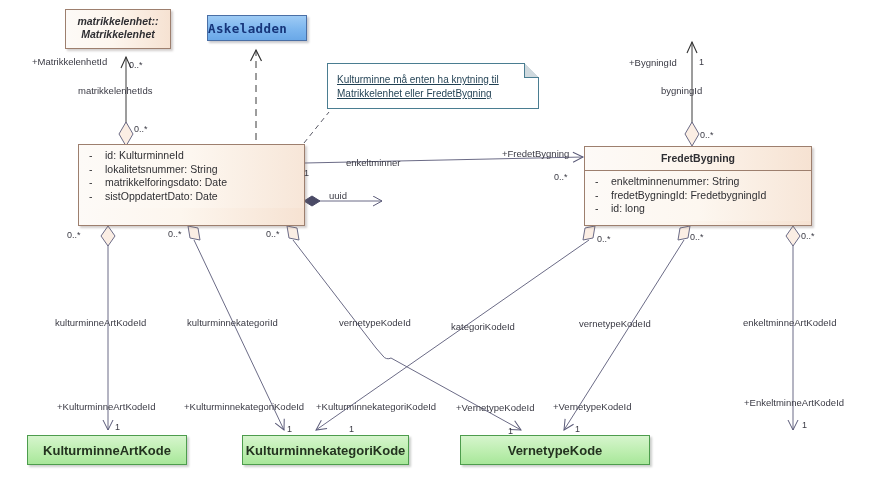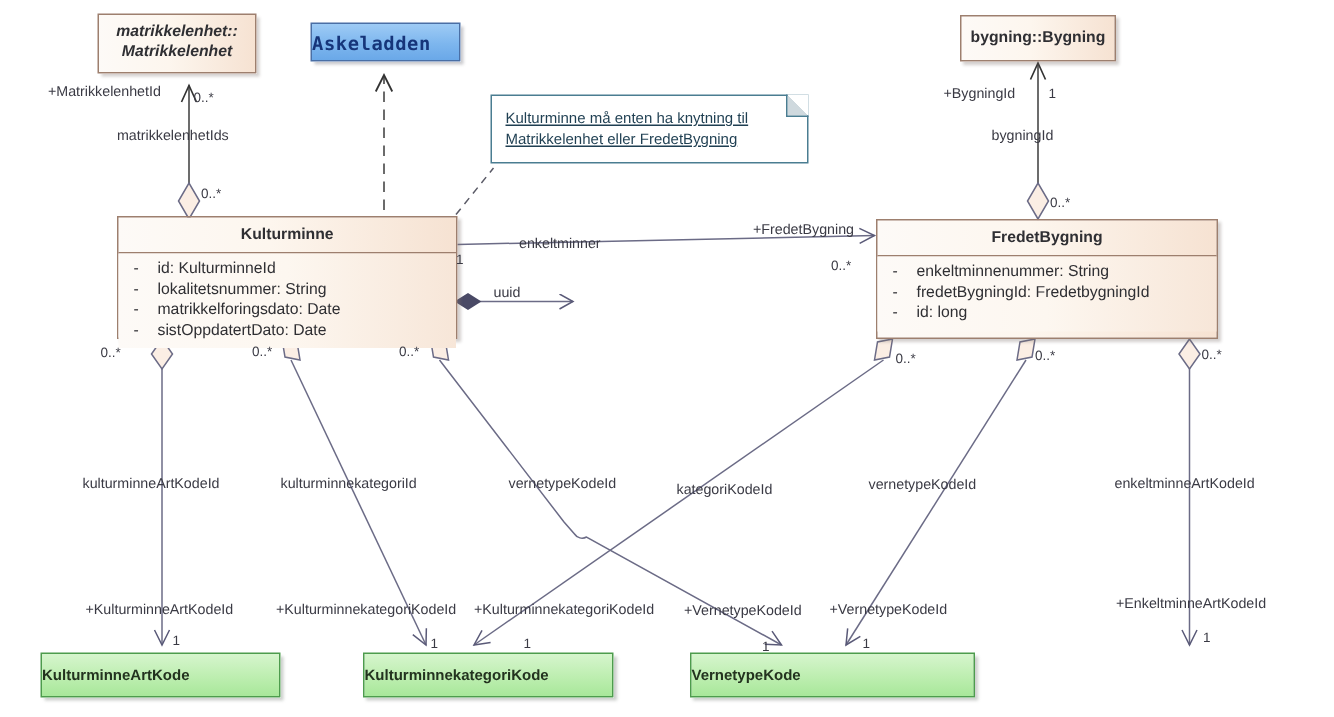--- a/index.html
+++ b/index.html
@@ -57,22 +57,22 @@
     display:flex;align-items:center;
     letter-spacing:.4px;
   }
 
   
   .greenbox{
     position:absolute;box-sizing:border-box;
     border:1px solid #4d9c4d;
     background:linear-gradient(to bottom,#d6f5cd 0%,#bdeeb0 55%,#a8e79a 100%);
     box-shadow:2px 2px 2px rgba(120,130,120,.38);
-    display:flex;align-items:center;
-    font-size:10px;font-weight:bold;color:#23331f;
+    display:flex;align-items:center;justify-content:center;
+    font-size:13px;font-weight:bold;color:#23331f;
   }
 
   
   .note{
     position:absolute;box-sizing:border-box;
     border:1px solid #4a7d91;
     background:#ffffff;
     color:#1f3f52;
     font-size:10px;line-height:14px;
     padding:9px 8px 6px 9px;
@@ -181,21 +181,20 @@
   <div class="uclass ital" style="left:49px;top:9px;width:106px;height:40px;">
     <div class="hdr">matrikkelenhet::
 Matrikkelenhet</div>
   </div>
 
   <div class="bluebox" style="left:191px;top:15px;width:100px;height:26px;">
     <span>Askeladden</span>
   </div>
 
   <div class="uclass compart" style="left:62px;top:144px;width:227px;height:82px;">
-    <div class="hdr">Kulturminne</div>
     <div class="attrs">
       <div class="row">
         <span class="vis">-</span>
         <span>id: KulturminneId</span>
       </div>
       <div class="row">
         <span class="vis">-</span>
         <span>lokalitetsnummer: String</span>
       </div>
       <div class="row">
@@ -203,23 +202,20 @@
         <span>matrikkelforingsdato: Date</span>
       </div>
       <div class="row">
         <span class="vis">-</span>
         <span>sistOppdatertDato: Date</span>
       </div>
     </div>
   </div>
 
 
-  <div class="uclass" style="left:624px;top:10px;width:104px;height:31px;">
-    <div class="hdr" style="padding-top:8px;">bygning::Bygning</div>
-  </div>
 
   <div class="uclass compart" style="left:568px;top:146px;width:228px;height:80px;">
     <div class="hdr">FredetBygning</div>
     <div class="attrs">
       <div class="row">
         <span class="vis">-</span>
         <span>enkeltminnenummer: String</span>
       </div>
       <div class="row">
         <span class="vis">-</span>

